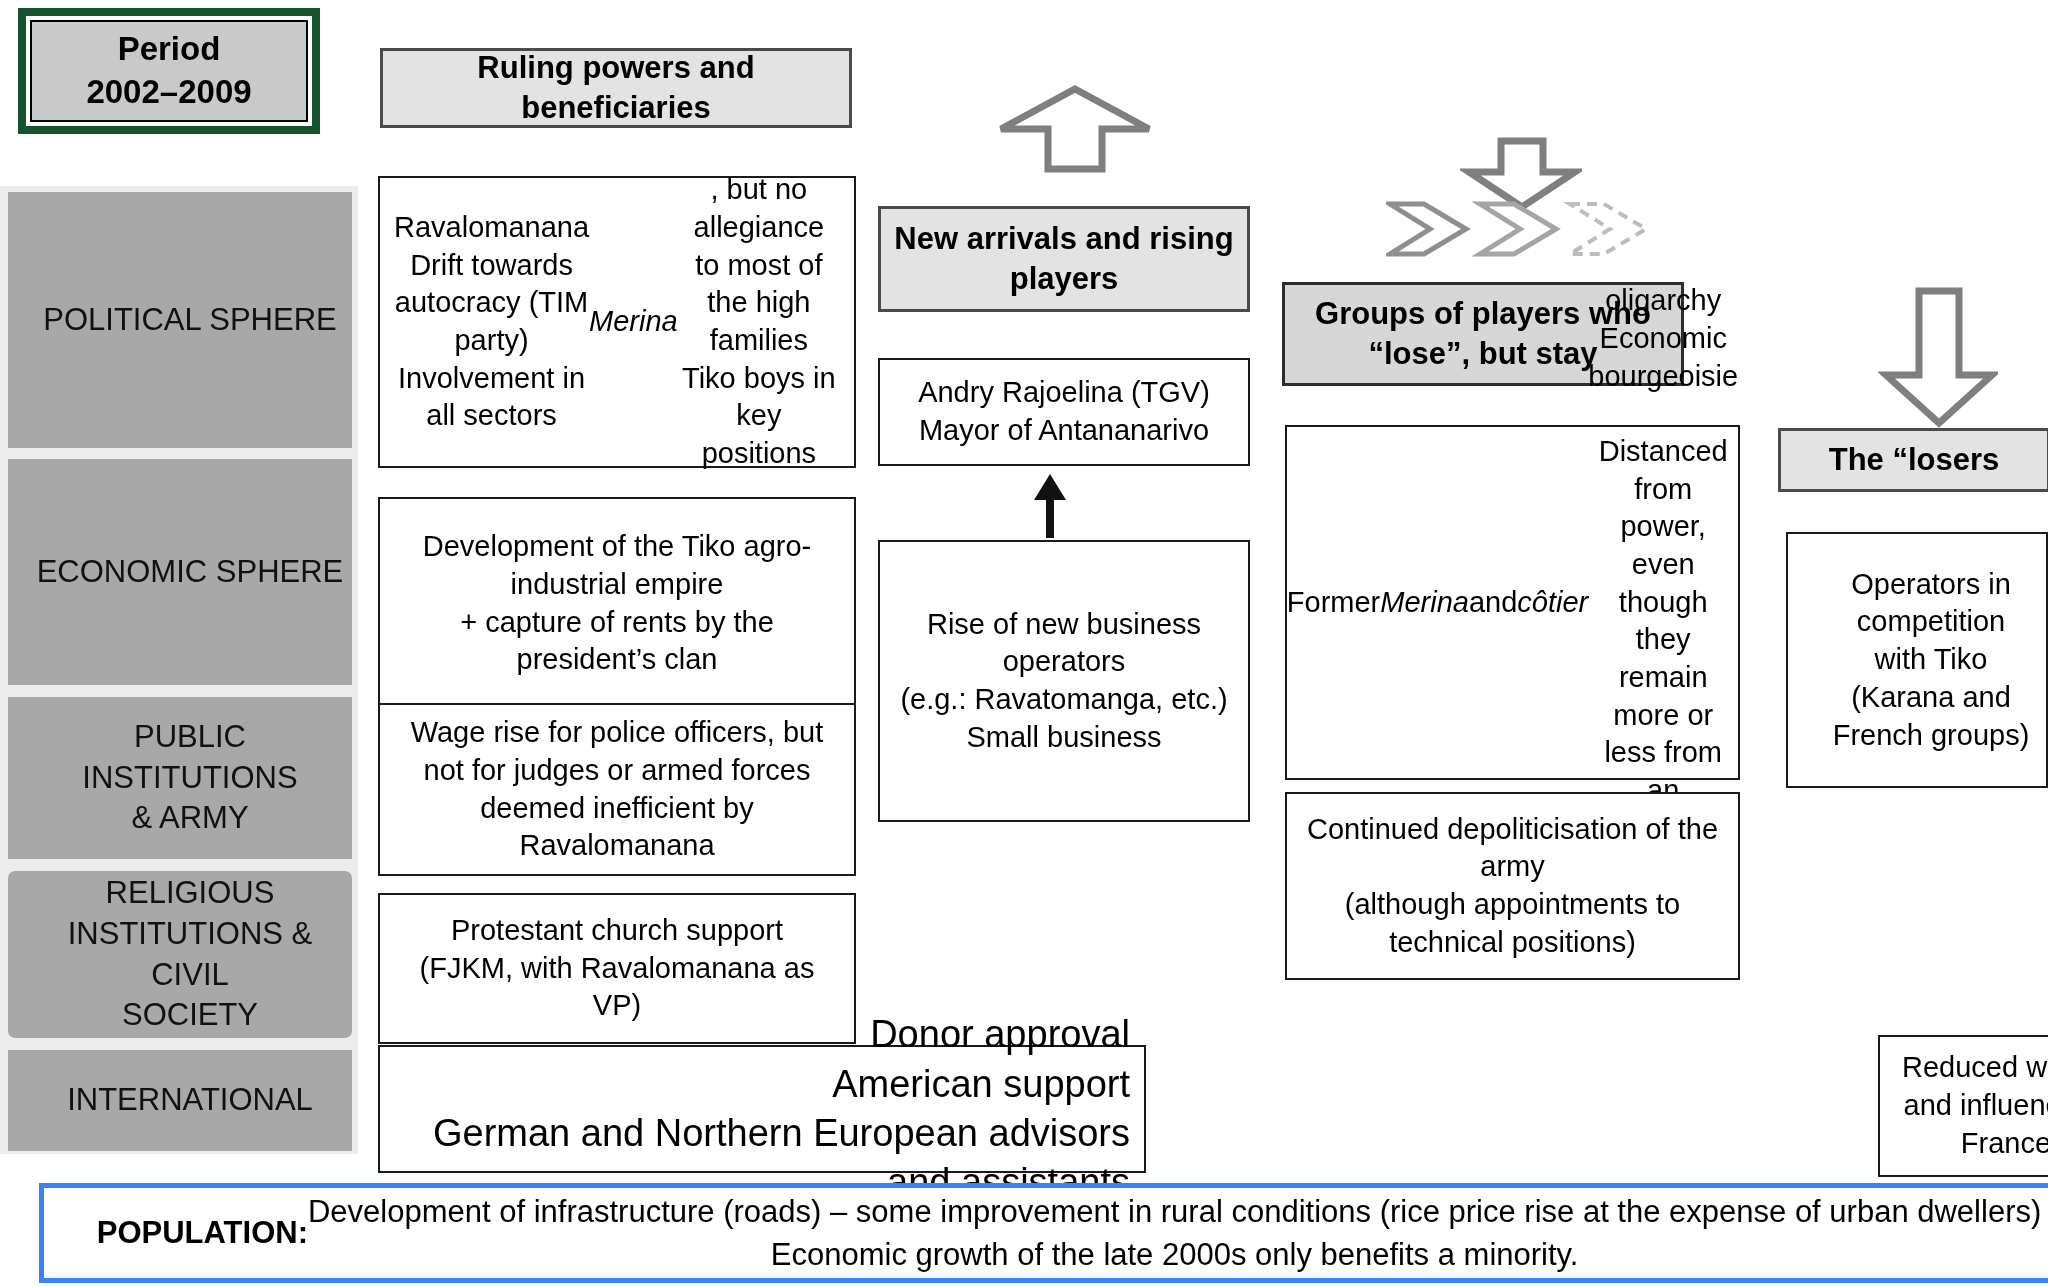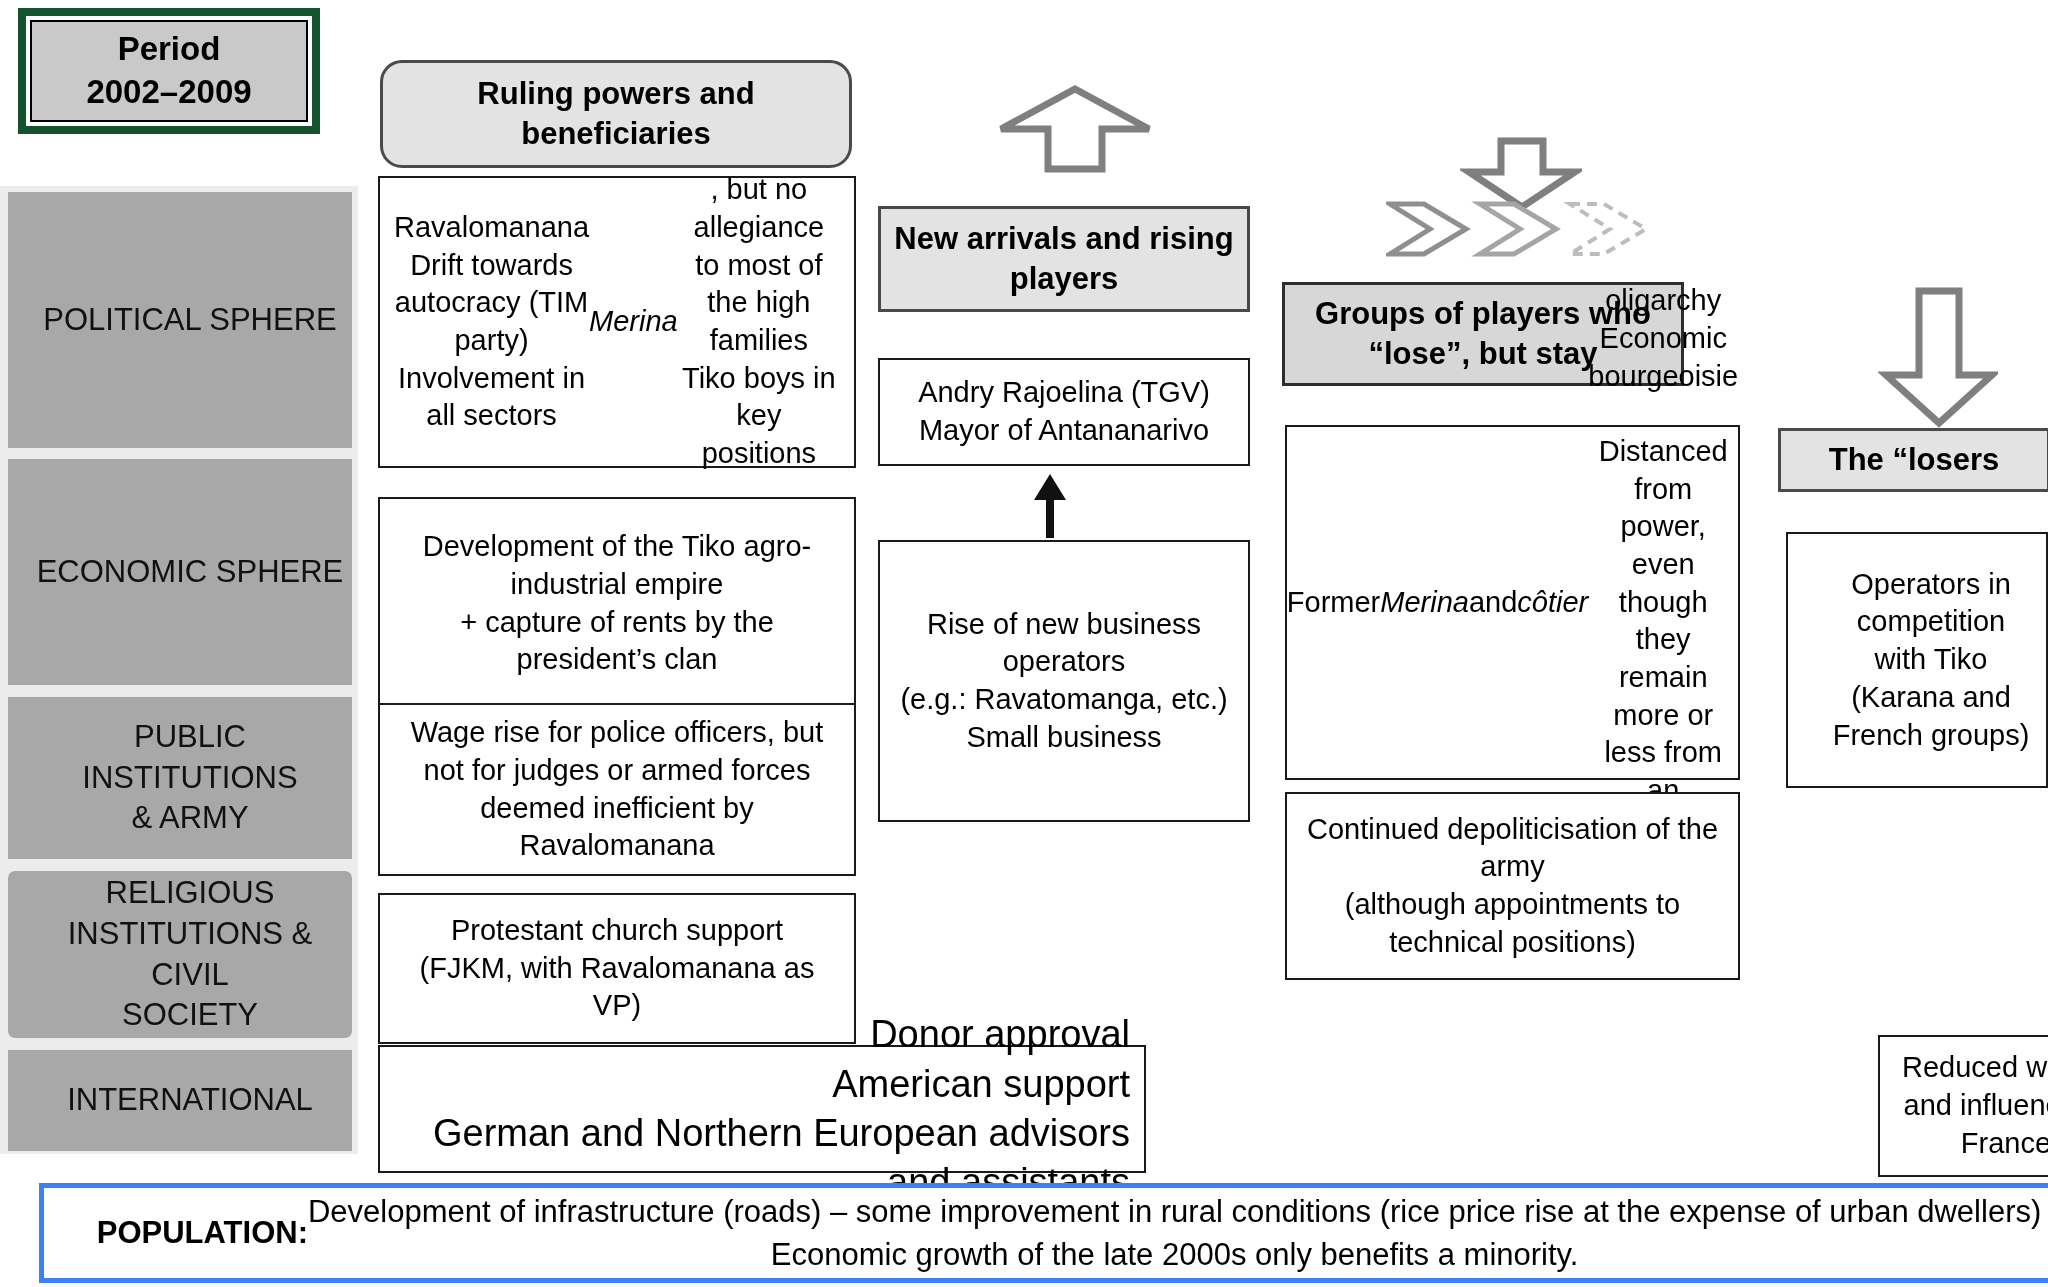--- a/index.html
+++ b/index.html
@@ -93,21 +93,21 @@
 
   <div class="abs rowlabel flexc" style="left:8px;top:192px;width:344px;height:256px;">POLITICAL SPHERE</div>
   <div class="abs rowlabel flexc" style="left:8px;top:459px;width:344px;height:226px;">ECONOMIC SPHERE</div>
   <div class="abs rowlabel flexc" style="left:8px;top:697px;width:344px;height:162px;">PUBLIC INSTITUTIONS
 &amp; ARMY</div>
   <div class="abs rowlabel flexc" style="left:8px;top:871px;width:344px;height:167px;border-radius:7px;">RELIGIOUS
 INSTITUTIONS &amp; CIVIL
 SOCIETY</div>
   <div class="abs rowlabel flexc" style="left:8px;top:1050px;width:344px;height:101px;">INTERNATIONAL</div>
 
-  <div class="abs headerbox flexc" style="left:380px;top:60px;width:472px;height:108px;border-radius:22px;">Ruling powers and
+  <div class="abs headerbox flexc" style="left:380px;top:48px;width:472px;height:80px;">Ruling powers and
 beneficiaries</div>
   <div class="abs whitebox flexc" style="left:378px;top:176px;width:478px;height:292px;">Ravalomanana<br>Drift towards autocracy (TIM party)<br>Involvement in all sectors<br><i>Merina</i>, but no allegiance to most of the high families<br>Tiko boys in key positions</div>
   <div class="abs whitebox flexc" style="left:378px;top:482px;width:478px;height:213px;margin-top:15px;">Development of the Tiko agro-industrial empire<br>+ capture of rents by the president’s clan</div>
   <div class="abs whitebox flexc" style="left:378px;top:703px;width:478px;height:173px;">Wage rise for police officers, but not for judges or armed forces deemed inefficient by Ravalomanana</div>
   <div class="abs whitebox flexc" style="left:378px;top:893px;width:478px;height:151px;">Protestant church support<br>(FJKM, with Ravalomanana as VP)</div>
   <div class="abs whitebox flexc" style="left:378px;top:1045px;width:768px;height:128px;font-size:38px;text-align:right;">Donor approval<br>American support<br>German and Northern European advisors and assistants</div>
 
   <svg class="abs" style="left:995px;top:84px;" width="160" height="90" viewBox="0 0 160 90">
     <polygon points="80,5 154,45 107,45 107,85 53,85 53,45 6,45" fill="#ffffff" stroke="#7f7f7f" stroke-width="7" stroke-linejoin="miter"></polygon>
   </svg>

